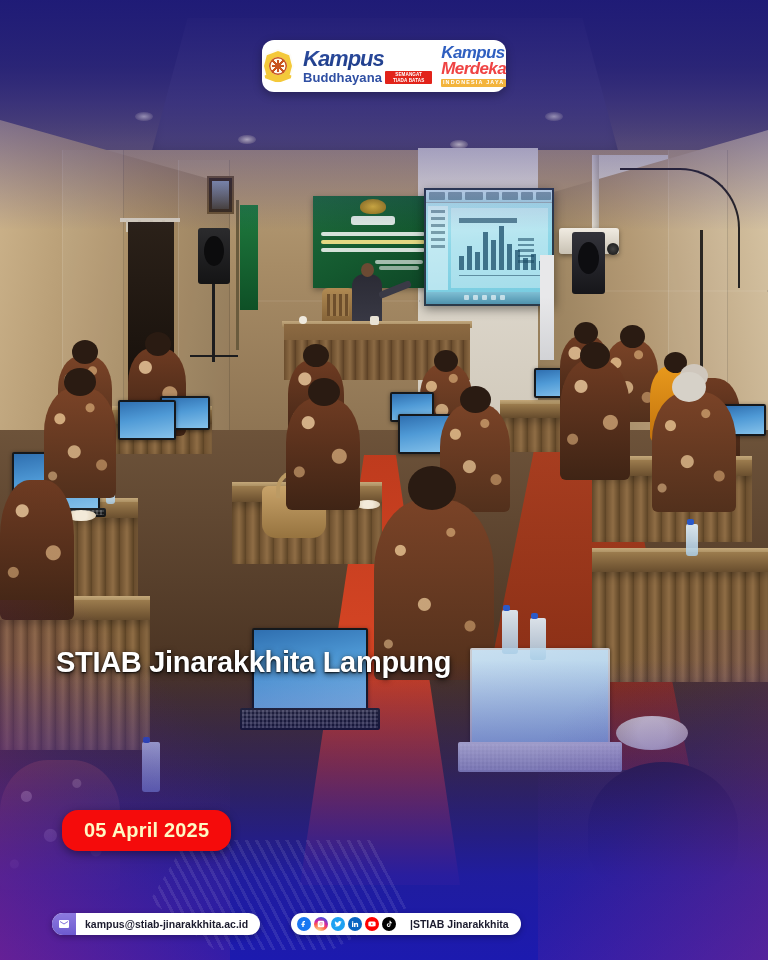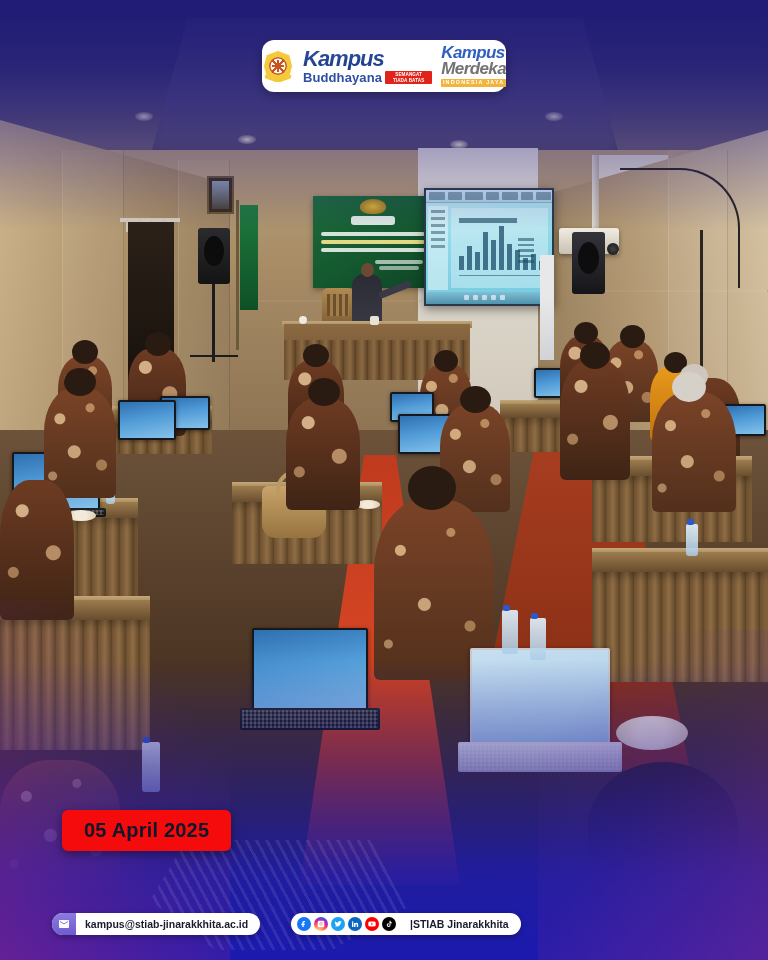--- a/index.html
+++ b/index.html
@@ -332,37 +332,37 @@
   .kb-word{ font-size:22px; font-weight:800; letter-spacing:-1px; font-style:italic;
     background:linear-gradient(180deg,#2f4fa3,#1d3b86); -webkit-background-clip:text;
     background-clip:text; color:transparent; }
   .kb-sub{ display:flex; align-items:center; gap:3px; margin-top:1px; }
   .kb-sub-a{ font-size:13px; font-weight:700; color:#2f4fa3; letter-spacing:.1px; }
   .kb-sub-b{ font-size:4.6px; font-weight:700; color:#fff; background:#e2231a;
     padding:1.5px 2.5px; border-radius:1px; letter-spacing:.1px; line-height:1.15; text-align:center; }
   .km-block{ display:flex; flex-direction:column; line-height:.92; }
   .km-1, .km-2{ font-size:17px; font-weight:800; font-style:italic; letter-spacing:-.6px; }
   .km-1{ color:#2f5fc0; }
-  .km-2{ color:#737373; }
+  .km-2{ color:#ef4444; }
   .km-tag{ margin-top:2px; background:#f3b43c; color:#fff; font-size:5.4px; font-weight:800;
     letter-spacing:1.2px; text-align:center; padding:1.5px 0; border-radius:1px; }
 
   
   .badge-news{
     position:absolute; left:57px; top:165px;
     background:#ee1111; color:#fff;
     font-size:17px; font-weight:800; letter-spacing:.4px;
     padding:8px 17px; border-radius:9px;
     box-shadow:0 3px 9px rgba(0,0,0,.45);
   }
   .badge-date{
     position:absolute; left:62px; top:810px;
-    background:#f50b0b; color:#0f172a;
+    background:#f50b0b; color:#fef9c3;
     font-size:20px; font-weight:800; letter-spacing:.2px;
-    padding:9px 22px; border-radius:6px;
+    padding:9px 22px; border-radius:16px;
     box-shadow:0 3px 10px rgba(0,0,0,.4);
   }
 
   
   .headline{
     position:absolute; left:56px; top:645px; right:60px;
     color:#fff; font-size:29px; font-weight:800; line-height:1.23;
     letter-spacing:-.3px;
     text-shadow:0 2px 6px rgba(0,0,0,.75), 0 1px 2px rgba(0,0,0,.85);
   }
@@ -651,20 +651,21 @@
     </div>
     <div class="km-block">
       <div class="km-1">Kampus</div>
       <div class="km-2">Merdeka</div>
       <div class="km-tag">INDONESIA JAYA</div>
     </div>
   </div>
 
 
   <div class="headline">
+    <span>STIAB Jinarakkhita  Lampung</span>
   </div>
 
   <div class="badge-date">05 April 2025</div>
 
   <div class="footer">
 
     <div class="fchip email">
       <div class="fchip-icon">
         <svg viewBox="0 0 24 24">
             <path d="M20 4H4a2 2 0 00-2 2v12a2 2 0 002 2h16a2 2 0 002-2V6a2 2 0 00-2-2zm0 4l-8 5-8-5V6l8 5 8-5v2z"></path>

